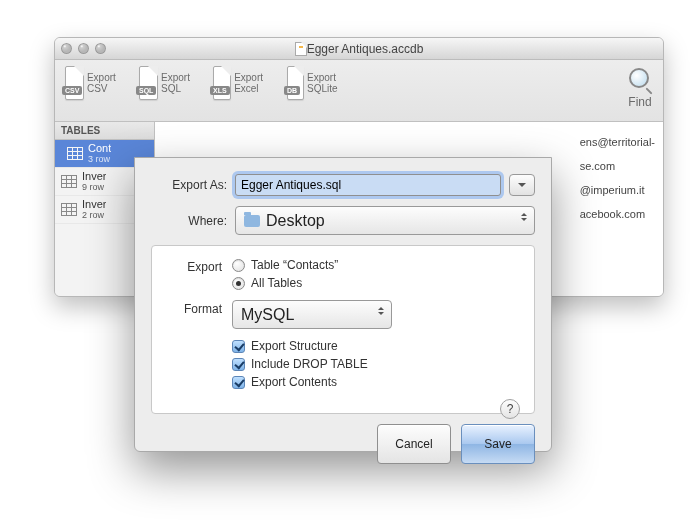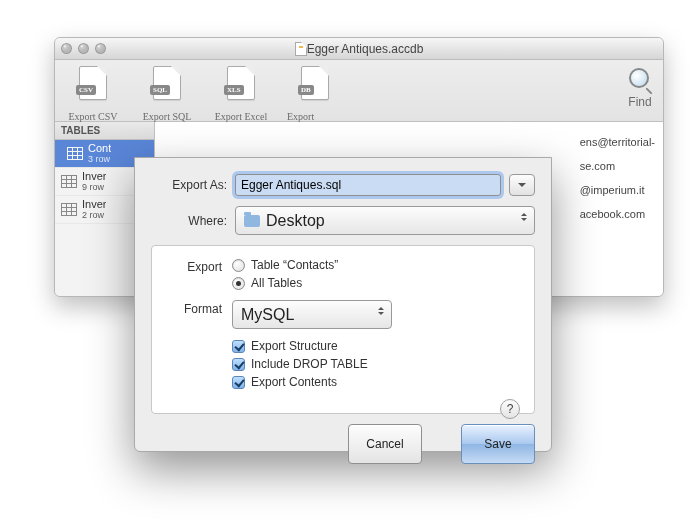--- a/index.html
+++ b/index.html
@@ -69,23 +69,22 @@
   .toolbar {
     height: 62px;
     background: linear-gradient(#ededed,#e3e3e3);
     border-bottom: 1px solid #c0c0c0;
     display: flex; align-items: flex-start; padding: 6px 10px 0 10px;
     gap: 18px;
     color: #6b6b6b; font-size: 10px;
     position: relative;
   }
   .tool {
-    display: flex; flex-direction: column; align-items: center; gap: 11px;
+    display: flex; flex-direction: row; align-items: center; gap: 3px;
     width: 56px;
-    font-family: Liberation Serif, serif;
   }
   .tool .file-icon {
     width: 28px; height: 34px; background: #fff;
     border: 1px solid #aaa; border-radius: 2px; position: relative;
     box-shadow: 0 1px 1px rgba(0,0,0,.1);
   }
   .tool .file-icon:before {
     content: ""; position: absolute; right: -1px; top: -1px;
     border: 5px solid transparent; border-top-color: #ededed; border-right-color: #ededed;
   }
@@ -315,21 +314,20 @@
     border: 1px solid #8f8f8f; border-radius: 4px;
     background: linear-gradient(#fdfdfd,#e4e4e4);
     box-shadow: 0 1px 0 #fff inset;
     font-size: 12px; color: #222;
     display: flex; align-items: center; justify-content: center;
     cursor: pointer;
   }
   .btn.default {
     background: linear-gradient(#e9f2ff, #a9c8ef 50%, #8fb6e4 51%, #c6dbf4);
     border-color: #6a8fbd;
-    margin-left: 29px;
   }
 </style>
 </head>
 <body>
 
 <div class="main-window">
 
   <div class="titlebar">
     <div class="traffic">
       <span></span>

